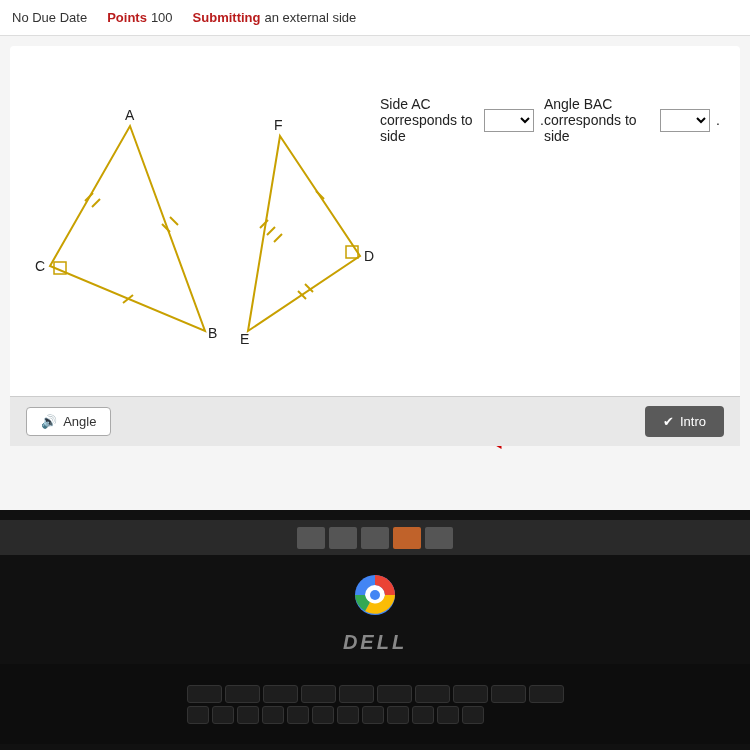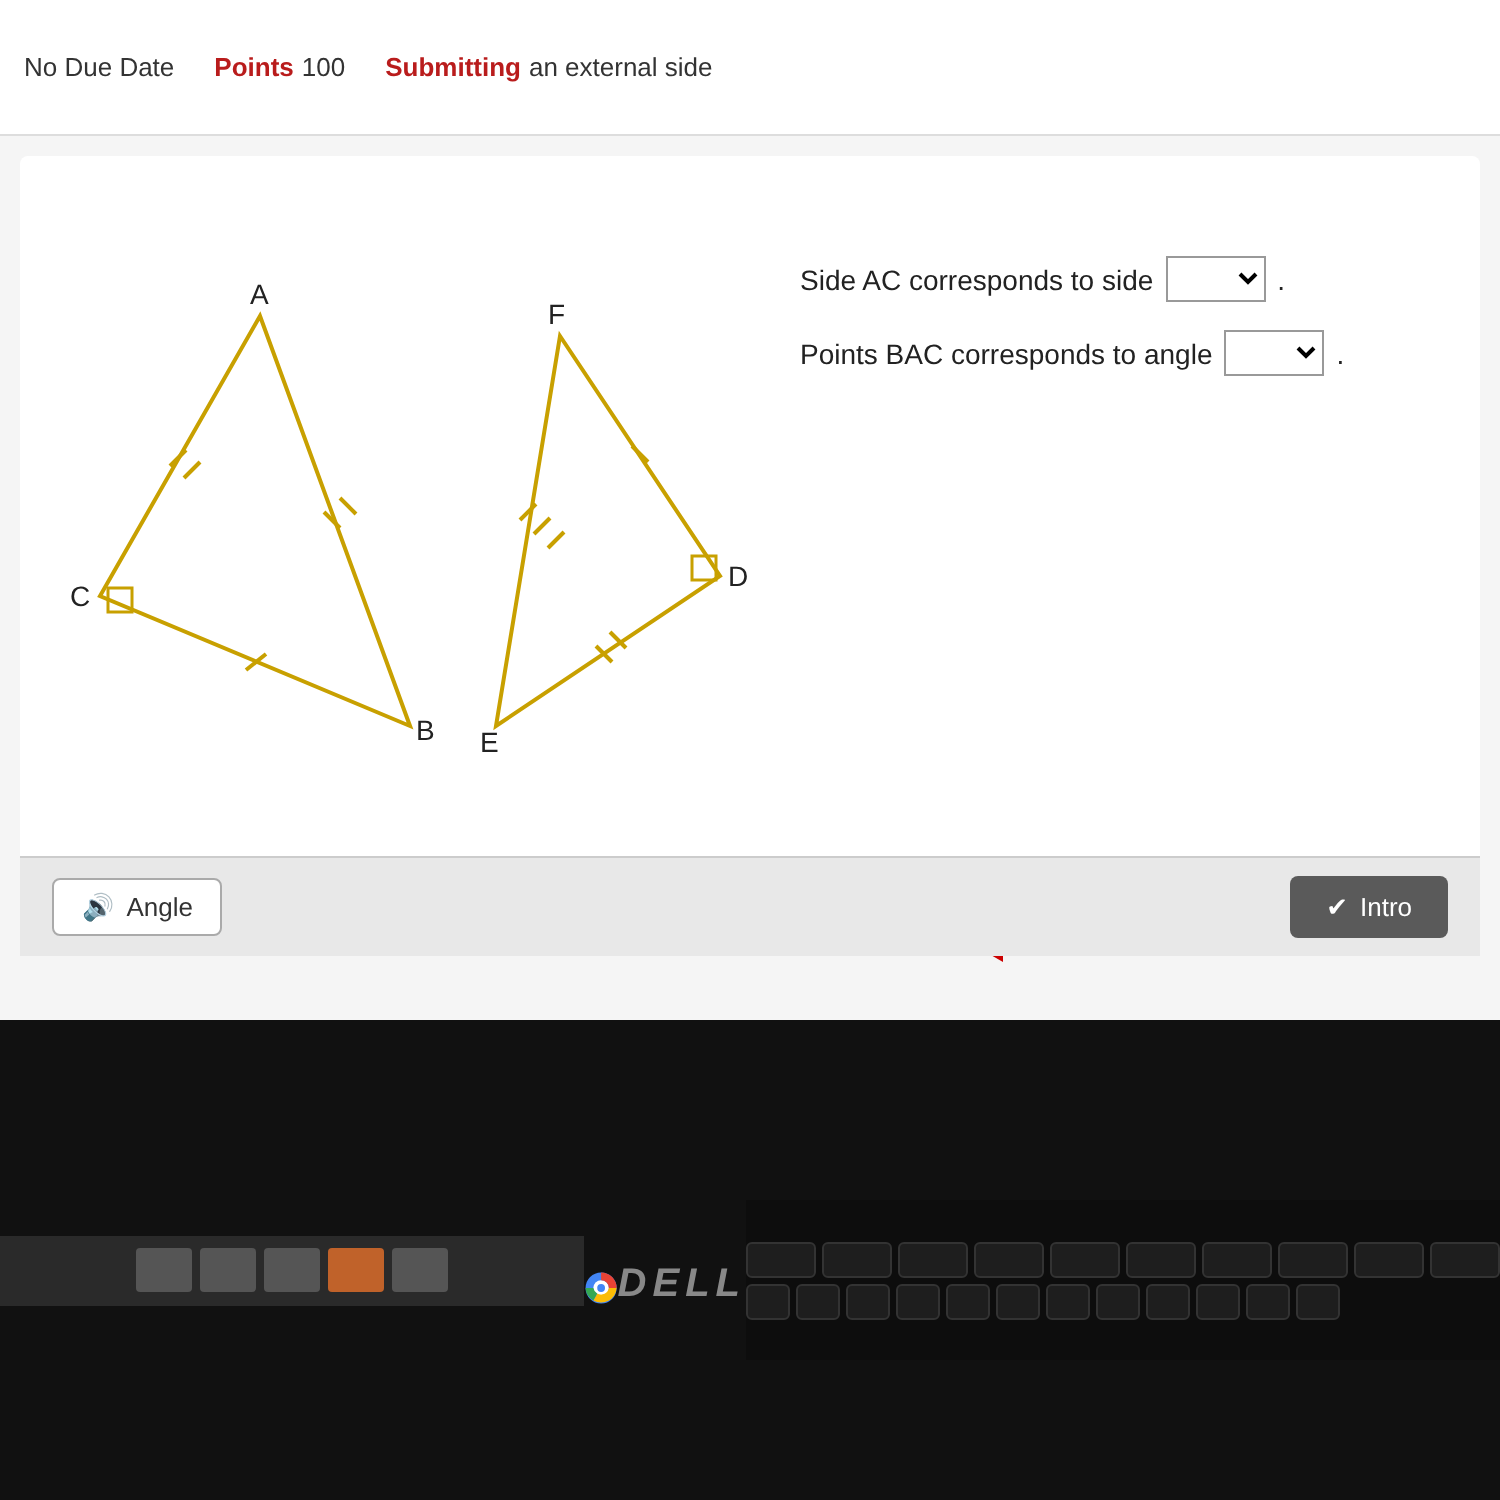--- a/index.html
+++ b/index.html
@@ -16,21 +16,21 @@
       width: 750px;
       height: 510px;
       background: #f5f5f5;
       position: relative;
     }
 
     
     .assignment-bar {
       background: #ffffff;
       border-bottom: 1px solid #ddd;
-      padding: 26px 12px;
+      padding: 10px 12px;
       display: flex;
       align-items: center;
       gap: 20px;
       font-size: 13px;
       color: #333;
     }
 
     .bar-item {
       display: flex;
       align-items: center;
@@ -67,24 +67,23 @@
       position: relative;
     }
 
     svg.triangle-svg {
       overflow: visible;
     }
 
     
     .question-area {
       display: flex;
-      flex-direction: column;
-      gap: 14px;
+      flex-direction: row;
+      gap: 0;
       padding-top: 30px;
-      margin-left: 20px;
     }
 
     .question-row {
       display: flex;
       align-items: center;
       gap: 6px;
       font-size: 14px;
       color: #222;
     }
 
@@ -138,21 +137,21 @@
       color: white;
     }
 
     
     .laptop-bottom {
       width: 750px;
       height: 240px;
       background: #111;
       position: relative;
       display: flex;
-      flex-direction: row;
+      flex-direction: column;
       align-items: center;
       justify-content: flex-start;
       padding-top: 10px;
     }
 
     .taskbar {
       width: 100%;
       height: 35px;
       background: #2a2a2a;
       display: flex;
@@ -291,21 +290,21 @@
           <span>Side AC corresponds to side</span>
           <select>
             <option value=""></option>
             <option value="FD">FD</option>
             <option value="FE">FE</option>
             <option value="DE">DE</option>
           </select>
           <span>.</span>
         </div>
         <div class="question-row">
-          <span>Points BAC corresponds to angle</span>
+          <span>Angle BAC corresponds to side</span>
           <select>
             <option value=""></option>
             <option value="F">F</option>
             <option value="D">D</option>
             <option value="E">E</option>
           </select>
           <span>.</span>
         </div>
       </div>
 

